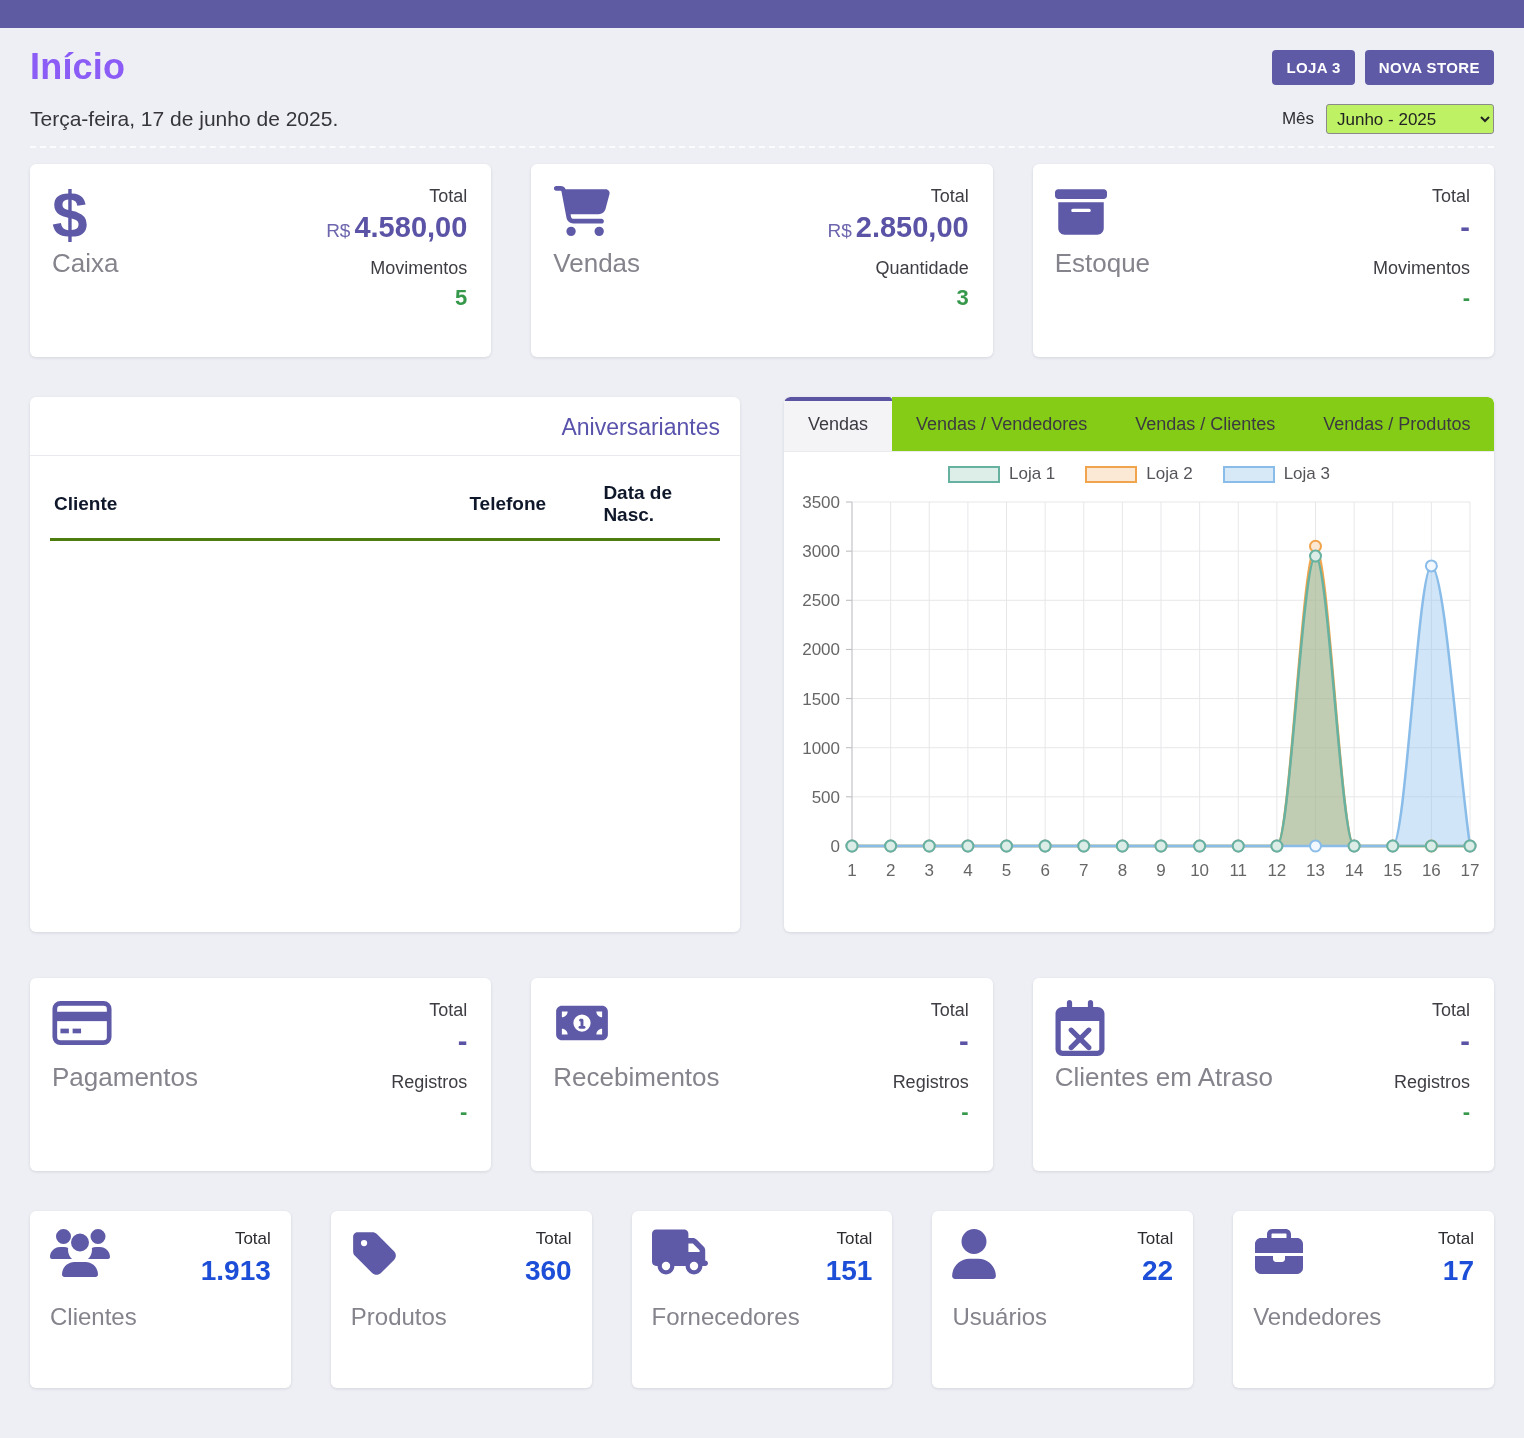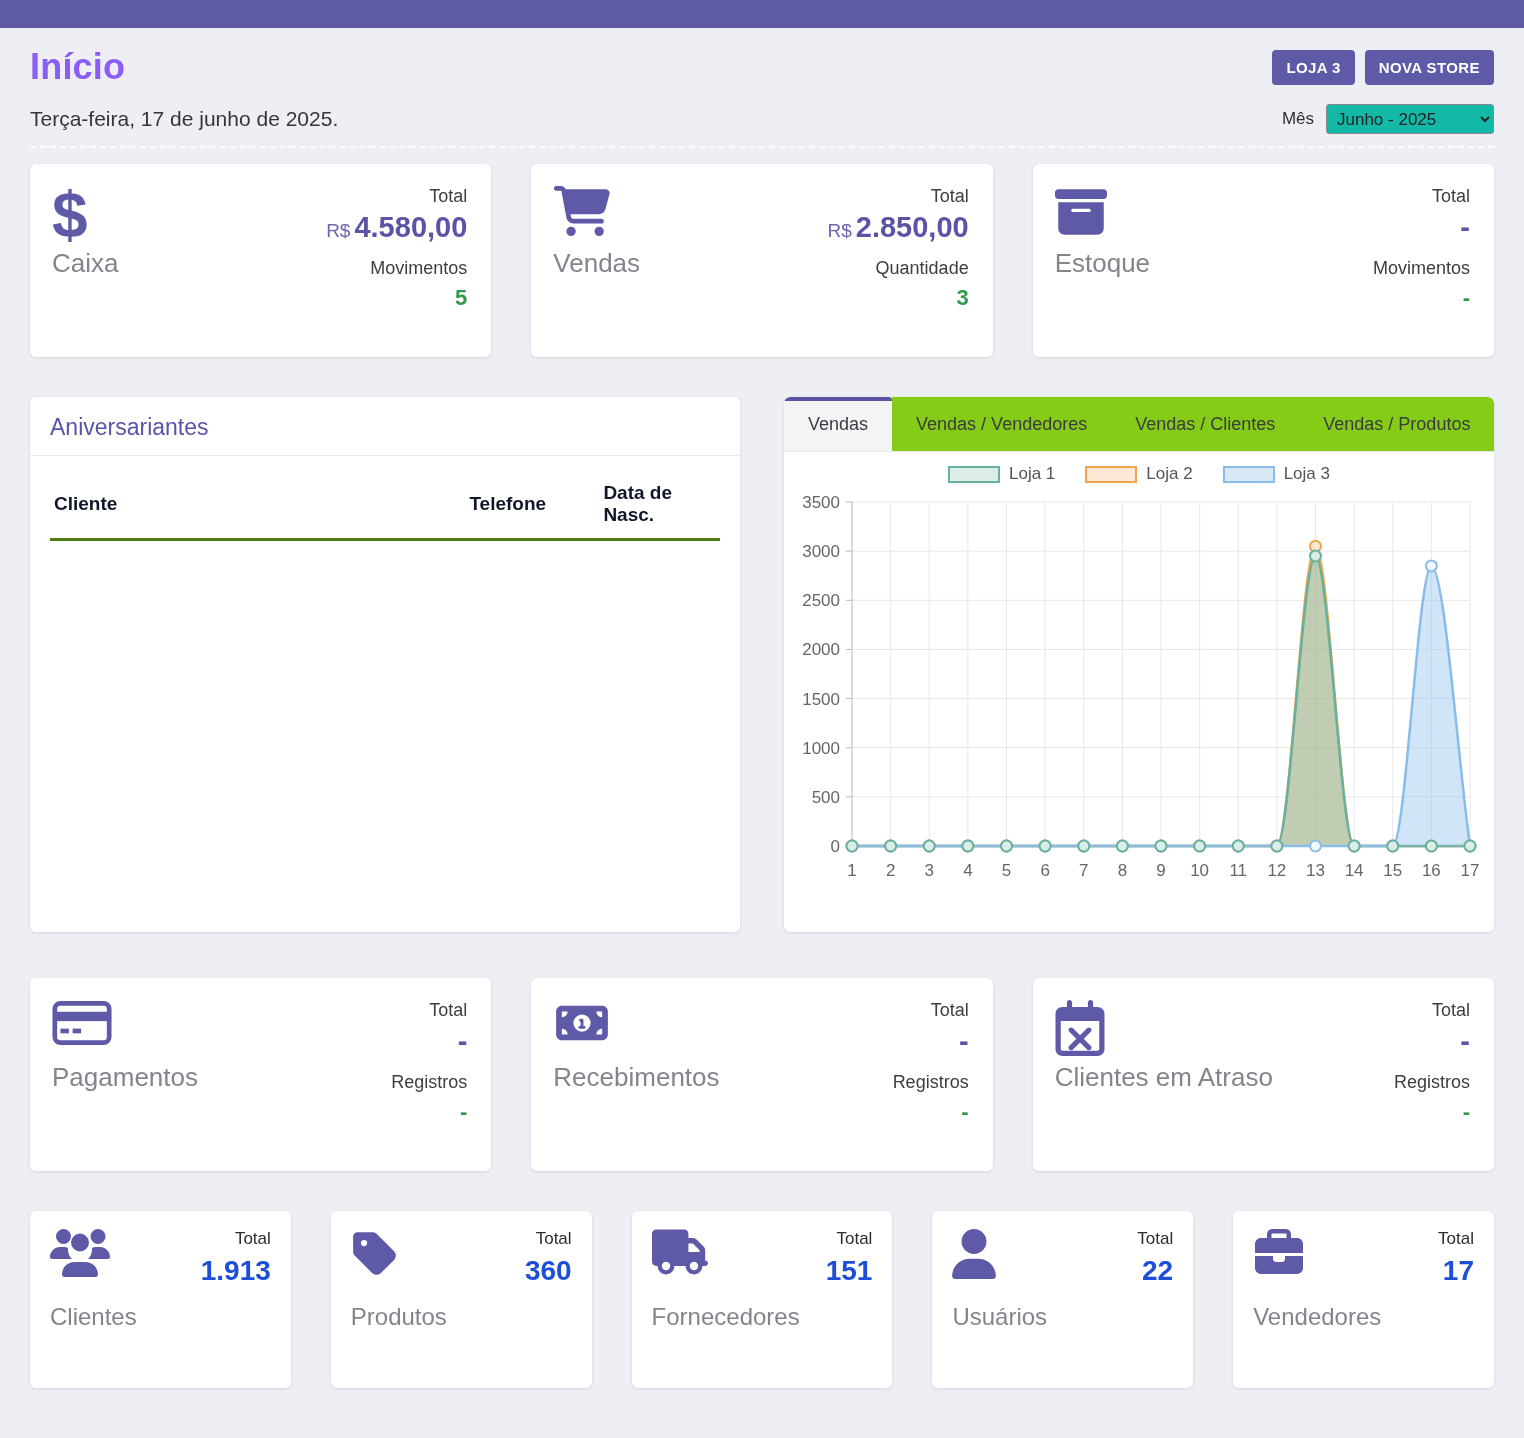--- a/index.html
+++ b/index.html
@@ -20,21 +20,21 @@
   .btn {
     background:#5f5aa6; color:#fff; border:none; border-radius:4px;
     font-family:"Liberation Sans",sans-serif; font-weight:bold; font-size:15px;
     padding:9px 14px; letter-spacing:.4px; cursor:pointer;
   }
   .header-row2 { display:flex; justify-content:space-between; align-items:center; margin-top:16px; }
   .date-text { font-size:21px; color:#36353b; }
   .month-box { display:flex; align-items:center; gap:12px; font-size:17px; color:#2f2e33; }
   .month-box select {
     font-family:"Liberation Sans",sans-serif; font-size:17px; padding:3px 6px;
-    width:168px; height:30px; background:#14b8a6; border:1px solid #8a8a8a; border-radius:3px; color:#222;
+    width:168px; height:30px; background:#bef264; border:1px solid #8a8a8a; border-radius:3px; color:#222;
   }
   .dashed-divider { border-bottom:2px dashed #fbfcfe; margin:12px 0 0 0; }
 
   
   .card, .panel { background:#fff; border-radius:6px; box-shadow:0 1px 3px rgba(40,40,70,.12); }
 
   
   .cards3 { display:grid; grid-template-columns:repeat(3,1fr); gap:40px; margin-top:16px; }
   .cards3.row2 { margin-top:46px; }
   .stat-card { height:193px; padding:22px 24px 18px 22px; display:flex; justify-content:space-between; }
@@ -48,21 +48,21 @@
   .m-value { font-size:29px; font-weight:bold; color:#5b53a5; margin-top:4px; }
   .m-value .prefix { font-size:19px; font-weight:normal; color:#6d66ae; margin-right:4px; }
   .m-value.green { color:#35984a; font-size:22px; margin-top:6px; }
   .m-label.second { margin-top:14px; }
 
   
   .mid-grid { display:grid; grid-template-columns:1fr 1fr; gap:44px; margin-top:40px; }
   .mid-grid .panel { height:535px; overflow:hidden; }
 
   
-  .aniv-title { font-size:23px; color:#5953ac; padding:17px 20px 14px; border-bottom:1px solid #e9e9ee; }
+  .aniv-title { font-size:23px; color:#5953ac; padding:17px 20px 14px; border-bottom:1px solid #e9e9ee;text-align:right; }
   .aniv-table { width:calc(100% - 40px); margin:14px 20px 0; border-collapse:collapse; }
   .aniv-table th { font-size:19px; font-weight:bold; color:#0f172a; text-align:left;
     padding:12px 4px; border-bottom:3px solid #4d7c0f; }
   .aniv-table th.c1 { width:62%; } .aniv-table th.c2 { width:20%; } .aniv-table th.c3 { width:18%; }
 
   
   .tabs { display:flex; border-bottom:1px solid #ebebef; background:#fff; border-radius:6px 6px 0 0; overflow:hidden; }
   .tab { padding:17px 24px 16px; font-size:18px; color:#3b3a40; background:#84cc16; cursor:pointer; white-space:nowrap; }
   .tab.active { background:#f4f4f7; border-top:4px solid #5b54a2; padding-top:13px; border-radius:3px 3px 0 0; }
   #chart-legend { display:flex; justify-content:center; gap:30px; margin:12px 0 0; font-size:17px; color:#55545a; }

